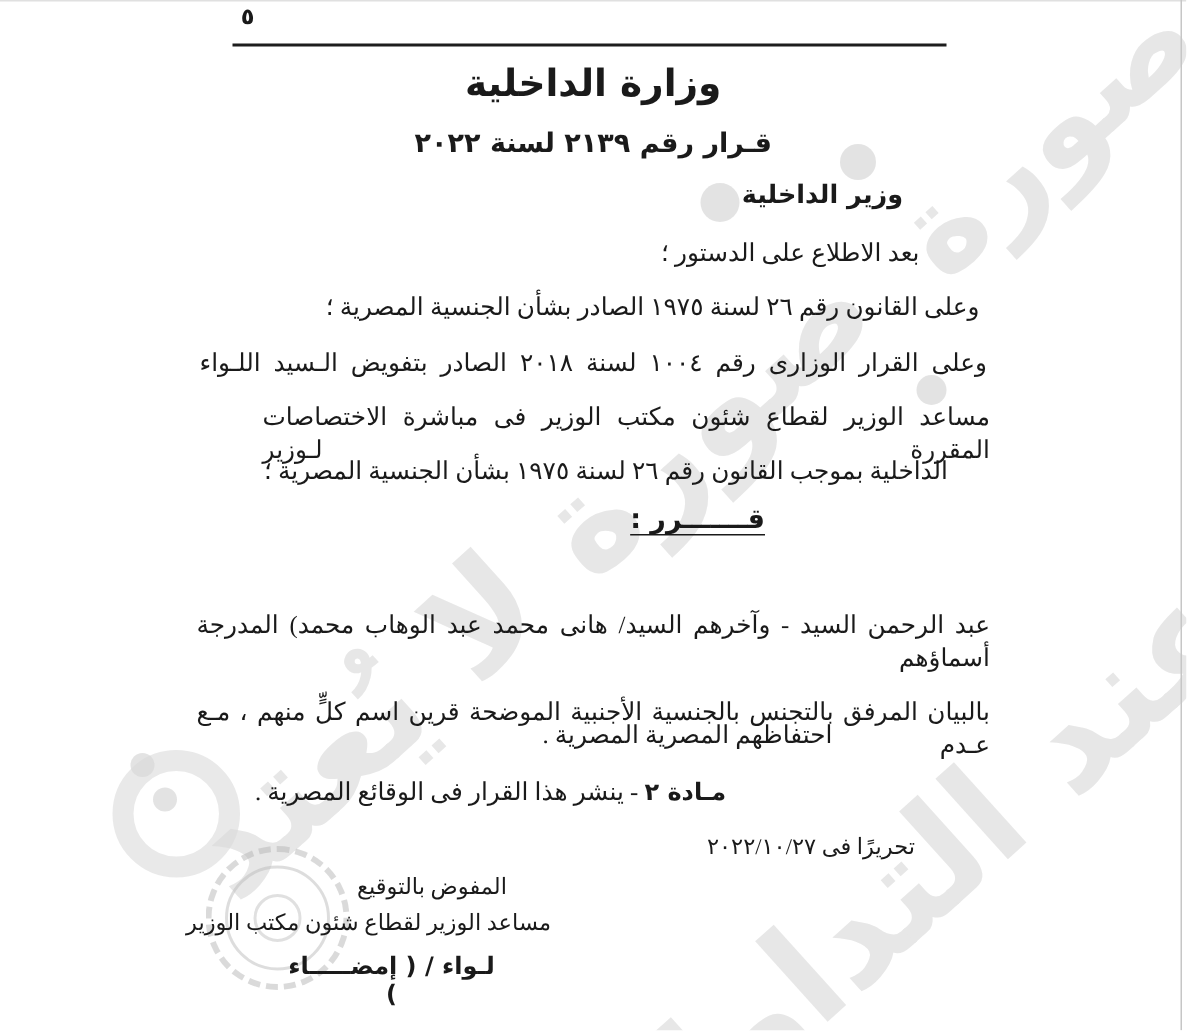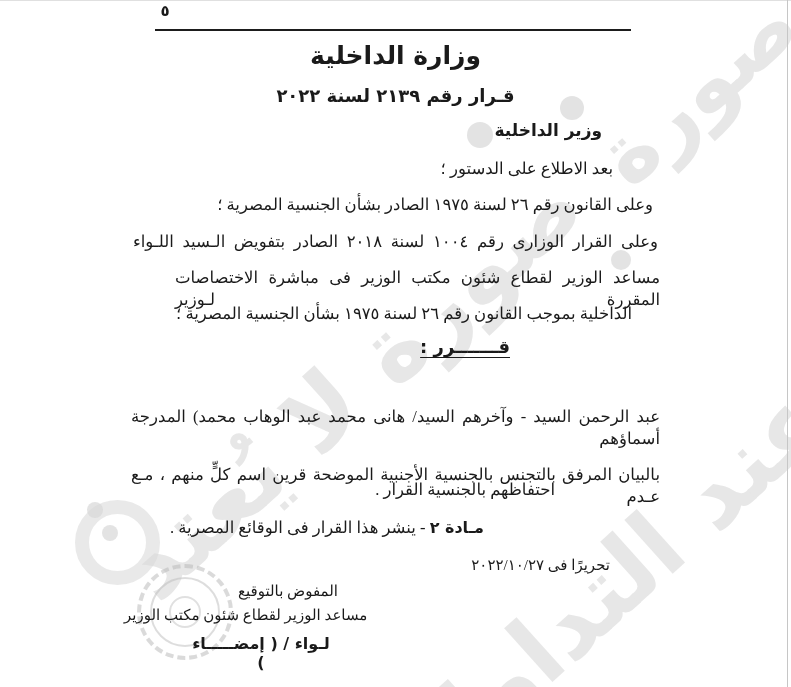--- a/index.html
+++ b/index.html
@@ -103,21 +103,21 @@
   <div class="abs content line pre1">بعد الاطلاع على الدستور ؛</div>
   <div class="abs content line pre2">وعلى القانون رقم ٢٦ لسنة ١٩٧٥ الصادر بشأن الجنسية المصرية ؛</div>
   <div class="abs content jline pre3a">وعلى القرار الوزارى رقم ١٠٠٤ لسنة ٢٠١٨ الصادر بتفويض الـسيد اللـواء</div>
   <div class="abs content jline pre3b">مساعد الوزير لقطاع شئون مكتب الوزير فى مباشرة الاختصاصات المقررة لـوزير</div>
   <div class="abs content line pre3c">الداخلية بموجب القانون رقم ٢٦ لسنة ١٩٧٥ بشأن الجنسية المصرية ؛</div>
 
   <div class="abs content decree-word">قـــــــرر :</div>
 
   <div class="abs content jline a1l2">عبد الرحمن السيد - وآخرهم السيد/ هانى محمد عبد الوهاب محمد) المدرجة أسماؤهم</div>
   <div class="abs content jline a1l3">بالبيان المرفق بالتجنس بالجنسية الأجنبية الموضحة قرين اسم كلٍّ منهم ، مـع عـدم</div>
-  <div class="abs content line a1l4">احتفاظهم بالجنسية القرار .</div>
+  <div class="abs content line a1l4">احتفاظهم المصرية المصرية .</div>
 
   <div class="abs content line a2"><span class="b">مـادة ٢</span><span> - ينشر هذا القرار فى الوقائع المصرية .</span></div>
 
   <div class="abs content line date-line">تحريرًا فى ٢٠٢٢/١٠/٢٧</div>
 
   <div class="abs content sig1">المفوض بالتوقيع</div>
   <div class="abs content sig2">مساعد الوزير لقطاع شئون مكتب الوزير</div>
   <div class="abs content sig3">لـواء / ( إمضـــــاء )</div>
 
   <div class="abs seal">

